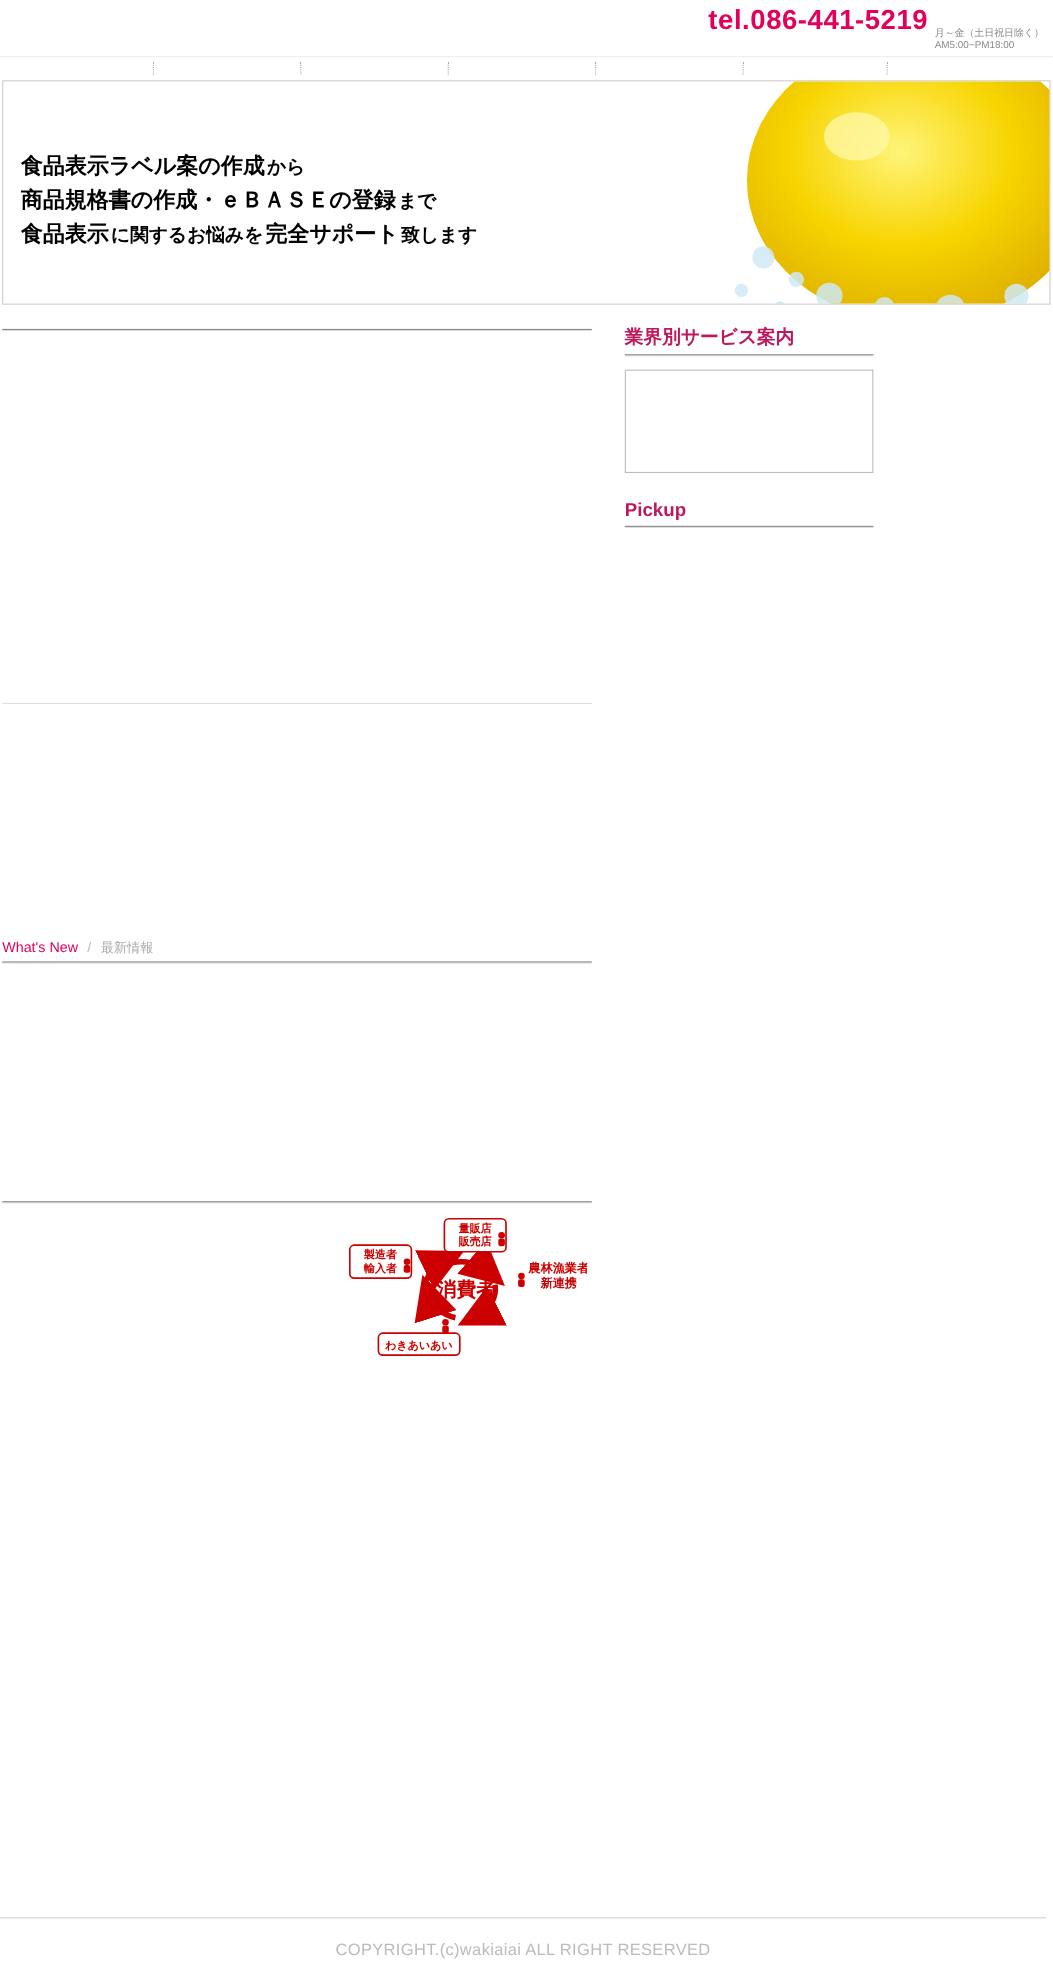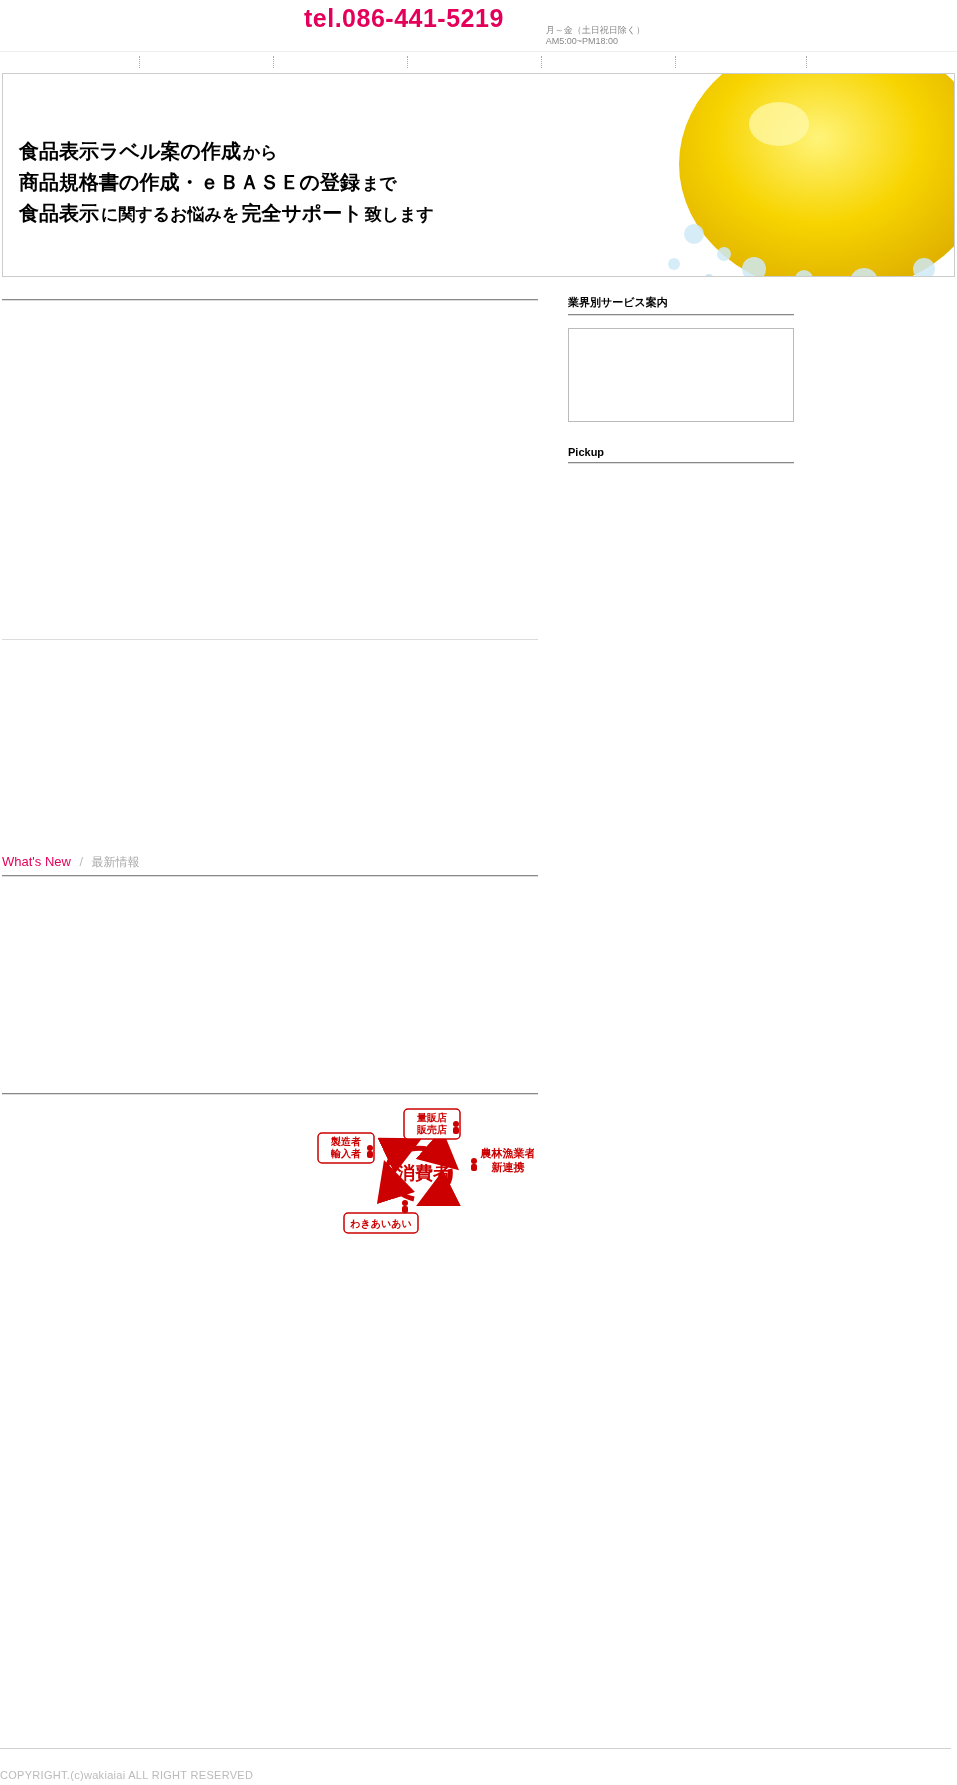--- a/index.html
+++ b/index.html
@@ -7,24 +7,23 @@
     width: 957px;
     min-height: 1785px;
     font-family: "Hiragino Kaku Gothic Pro", "Meiryo", "MS PGothic", sans-serif;
     background: #ffffff;
     color: #333;
     position: relative;
   }
   
   .topbar {
     display: flex;
-    justify-content: center;
+    justify-content: flex-end;
     align-items: flex-start;
     padding: 4px 8px 2px 0;
-    gap: 36px;
   }
   .tel {
     color: #e4005a;
     font-size: 25px;
     font-weight: bold;
     letter-spacing: 0.5px;
     font-family: "Arial", sans-serif;
   }
   .hours {
     display: flex;
@@ -100,22 +99,22 @@
   .sect-head .slash { color: #bbb; font-size: 13px; margin: 0 4px; }
   .sect-head .jp { color: #aaa; font-size: 12px; }
   .sect-rule {
     height: 2px;
     background: linear-gradient(#888,#888) top/100% 1px no-repeat,
                 linear-gradient(#ddd,#ddd) bottom/100% 1px no-repeat;
     margin: 4px 0 12px 0;
   }
 
   .side-head {
-    color: #000000;
-    font-size: 11px;
+    color: #be185d;
+    font-size: 17px;
     font-weight: bold;
     margin-bottom: 4px;
   }
   .side-box {
     border: 1px solid #bbb;
     height: 94px;
     margin: 6px 0 24px 0;
   }
 
   .block326 { height: 326px; }
@@ -145,23 +144,23 @@
     right: 0;
     bottom: 0;
     padding: 0 6px 4px 0;
   }
   .footer .rule {
     height: 1px;
     background: #d0d0d0;
     margin-bottom: 20px;
   }
   .footer .copy {
-    text-align: left;
+    text-align: center;
     color: #bbb;
-    font-size: 11px;
+    font-size: 15px;
     font-family: Verdana, Arial, sans-serif;
     letter-spacing: 0.3px;
   }
 </style>
 </head>
 <body>
 
 <div class="topbar">
   <div class="tel">tel.086-441-5219</div>
   <div class="hours">

